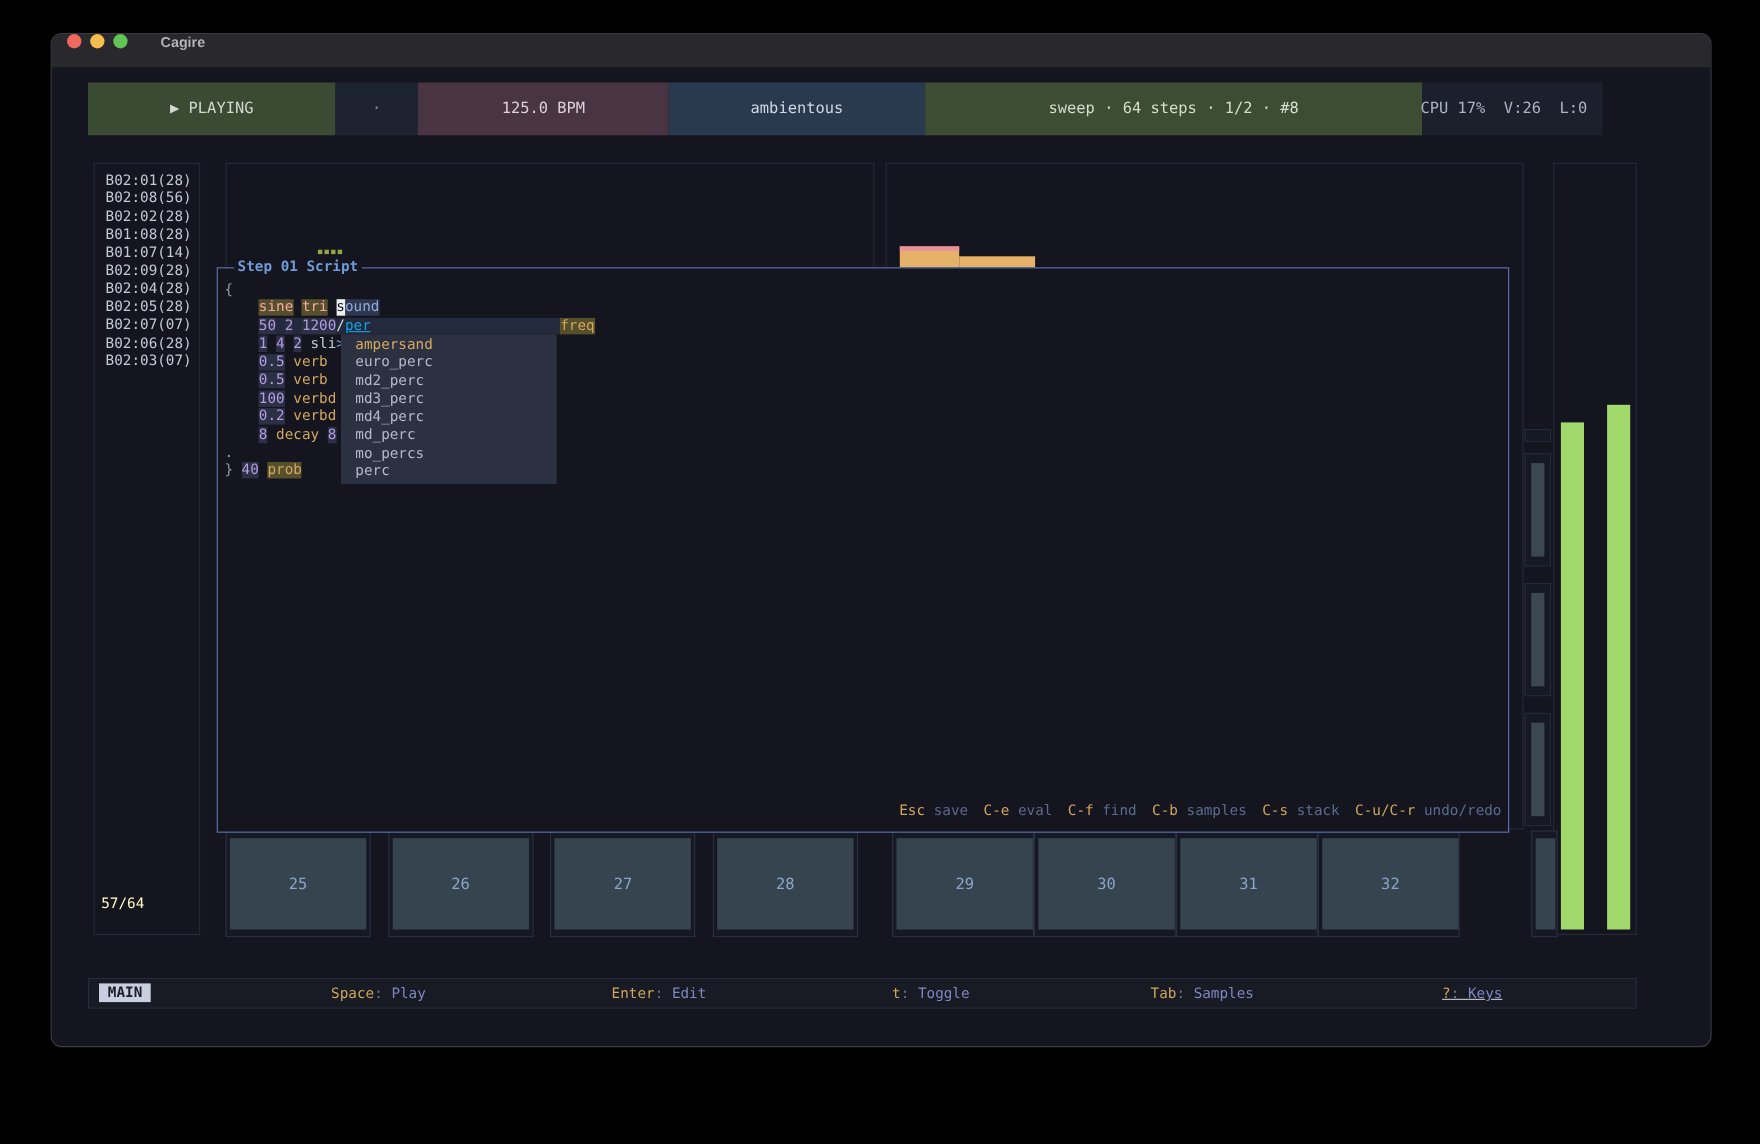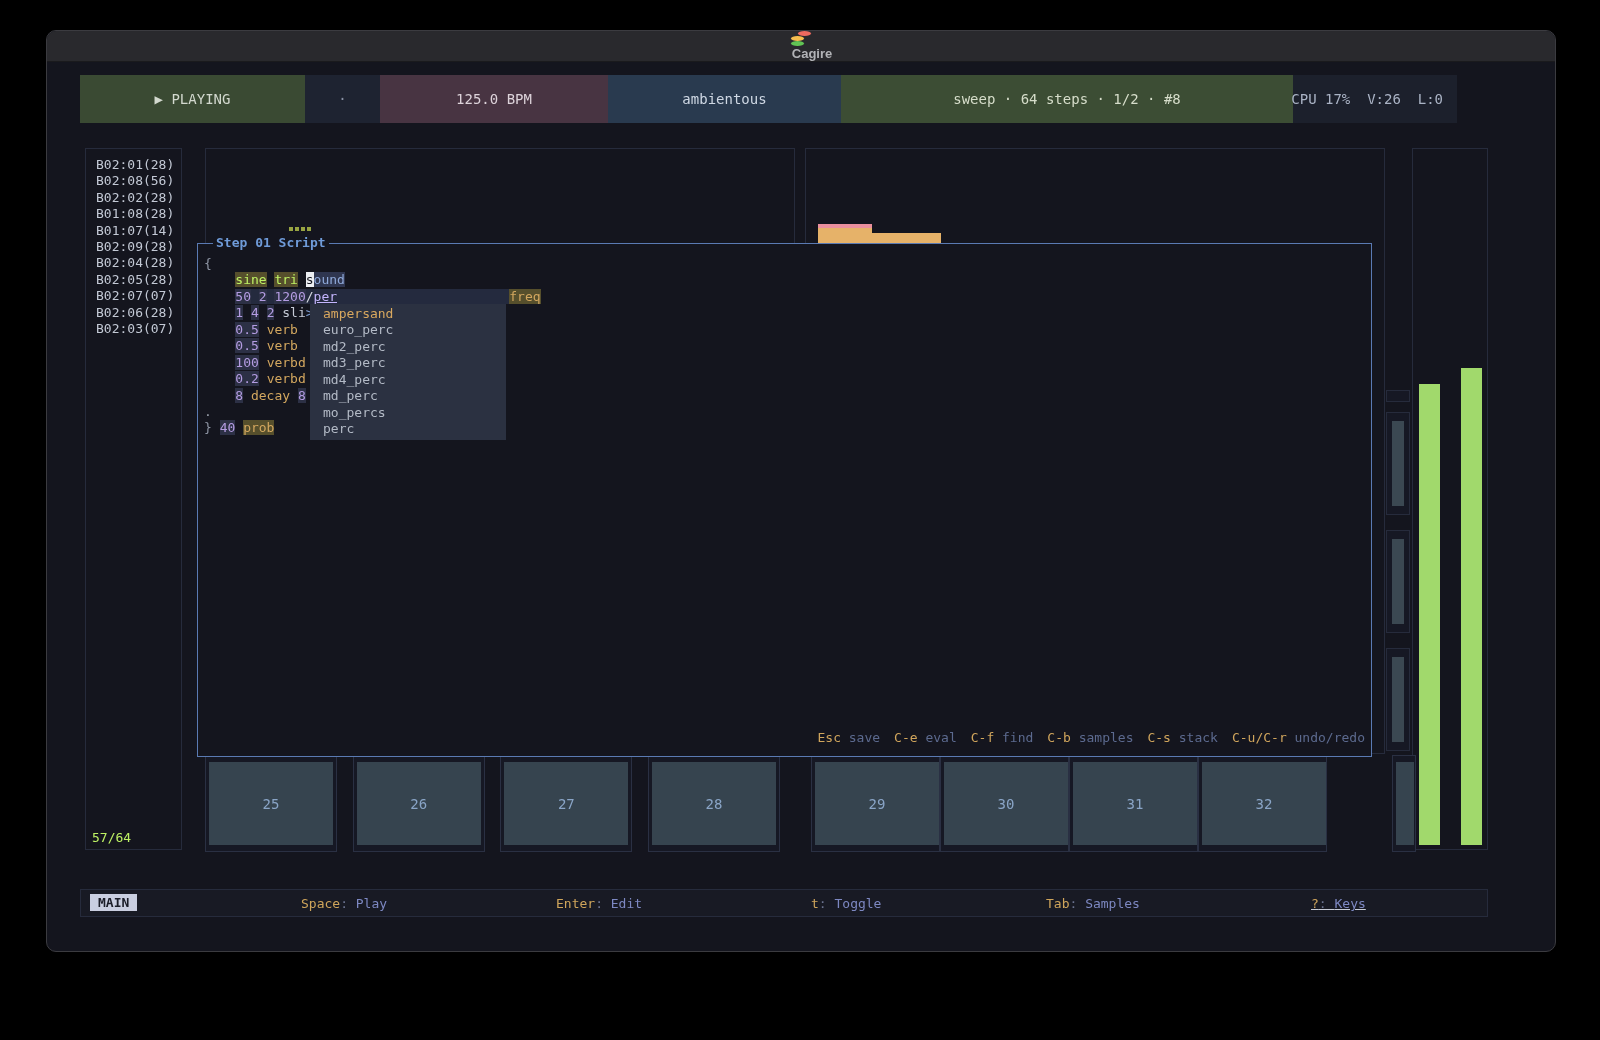--- a/index.html
+++ b/index.html
@@ -4,40 +4,40 @@
 <style>
   html,body{margin:0;padding:0;background:#000;}
   #stage{position:relative;width:1600px;height:1040px;background:#000;overflow:hidden;
          font-family:"DejaVu Sans Mono",monospace;color:#c6cbd6;}
   .abs{position:absolute;}
 
   
   #window{left:46px;top:30px;width:1508px;height:920px;background:#14151e;
           border:1px solid #3b3b40;border-radius:10px;overflow:hidden;}
   #titlebar{left:0;top:0;width:100%;height:30px;background:#29292d;border-bottom:1px solid #1a1a1d;
-            display:flex;align-items:center;flex-direction:column;}
+            display:flex;}
   .light{width:13px;height:13px;border-radius:50%;margin-right:8px;}
   #win-title{font-family:"Liberation Sans",sans-serif;font-size:13px;font-weight:bold;color:#b2b3b7;margin-left:22px;}
 
   
   #statusbar{left:80px;top:75px;width:1408px;height:48px;display:flex;font-size:14px;}
   .seg{display:flex;align-items:center;justify-content:center;white-space:pre;}
   .seg-transport{width:225px;background:#3a4a33;color:#d3d9cf;}
   .seg-dot{width:75px;background:#1e2331;color:#8a92a6;}
   .seg-bpm{width:228px;background:#483442;color:#ddd3da;}
   .seg-project{width:233px;background:#293a4f;color:#cfd8e4;}
   .seg-pattern{width:452px;background:#3c4d34;color:#d6ddca;}
   .seg-system{width:164px;background:#1c202c;color:#aab3c5;justify-content:flex-end;padding-right:14px;box-sizing:border-box;}
 
   
   .panel{border:1px solid #262b3c;box-sizing:border-box;}
   #sidebar{left:85px;top:148px;width:97px;height:702px;}
   .side-item{height:16.4px;line-height:16.4px;font-size:13px;color:#c3c9d5;padding-left:10px;white-space:pre;}
   #side-list{padding-top:8px;}
-  #side-counter{position:absolute;left:6px;bottom:4px;font-size:13px;color:#bef264;}
+  #side-counter{position:absolute;left:6px;bottom:20px;font-size:13px;color:#fef9c3;}
 
   #panelA{left:205px;top:148px;width:590px;height:606px;}
   #panelB{left:805px;top:148px;width:580px;height:606px;}
   #wave-area{position:absolute;left:0;top:0;width:100%;height:95px;}
   .wbar{position:absolute;bottom:0;}
 
   
   .slot-frame{left:1386px;width:24px;height:103px;border:1px solid #262b3c;background:#161824;box-sizing:border-box;}
   .slot-inner{position:absolute;left:5px;top:8px;width:12px;height:85px;background:#3b4852;}
   #slot-sliver{left:1386px;top:390px;width:24px;height:12px;border:1px solid #262b3c;box-sizing:border-box;background:#161824;}
@@ -52,27 +52,27 @@
   #dots{left:289px;top:227px;z-index:6;display:flex;gap:2px;}
   .dot-sq{width:4px;height:4px;background:#98a442;}
   #code{position:absolute;left:6px;top:12px;font-size:13px;}
   .code-line{height:16.45px;line-height:16.45px;white-space:pre;}
   .tk-fg{color:#c6cbd6;}
   .tk-fg-dim{color:#9aa0ab;}
   .tk-brace{color:#8f96a5;}
   .tk-num{color:#b49ce2;background:#2c3045;}
   .tk-gold{color:#d3a75f;}
   .tk-hl-gold{color:#d3a75f;background:#564f2c;}
-  .tk-hl-dim{color:#bef264;background:#564f2c;text-align:right;}
+  .tk-hl-dim{color:#fca5a5;background:#564f2c;text-align:right;}
   .tk-cursor{color:#14151e;background:#eceef2;}
   .tk-sel{color:#8fa9da;background:#2f3650;}
   .tk-blue{color:#7e9cd0;}
   .tk-strip{background:#242a3e;}
   .tk-strip-punc{color:#d6dae2;background:#242a3e;}
-  .tk-strip-gold{color:#c4b5fd;background:#242a3e;text-decoration:underline;}
+  .tk-strip-gold{color:#0ea5e9;background:#242a3e;text-decoration:underline;}
 
   #editor-footer{position:absolute;right:6px;top:486px;font-size:13px;white-space:pre;}
   .kb-key{color:#d0a55c;}
   .kb-label{color:#5c6a8f;}
   .kb-group{margin-left:14px;}
 
   
   #dropdown{left:310px;top:304px;width:196px;background:#2b3141;z-index:8;padding:2px 0;}
   .ac-item{height:16.45px;line-height:16.45px;font-size:13px;padding-left:13px;color:#b3bac6;white-space:pre;}
   .ac-item.sel{color:#d9a85f;}

